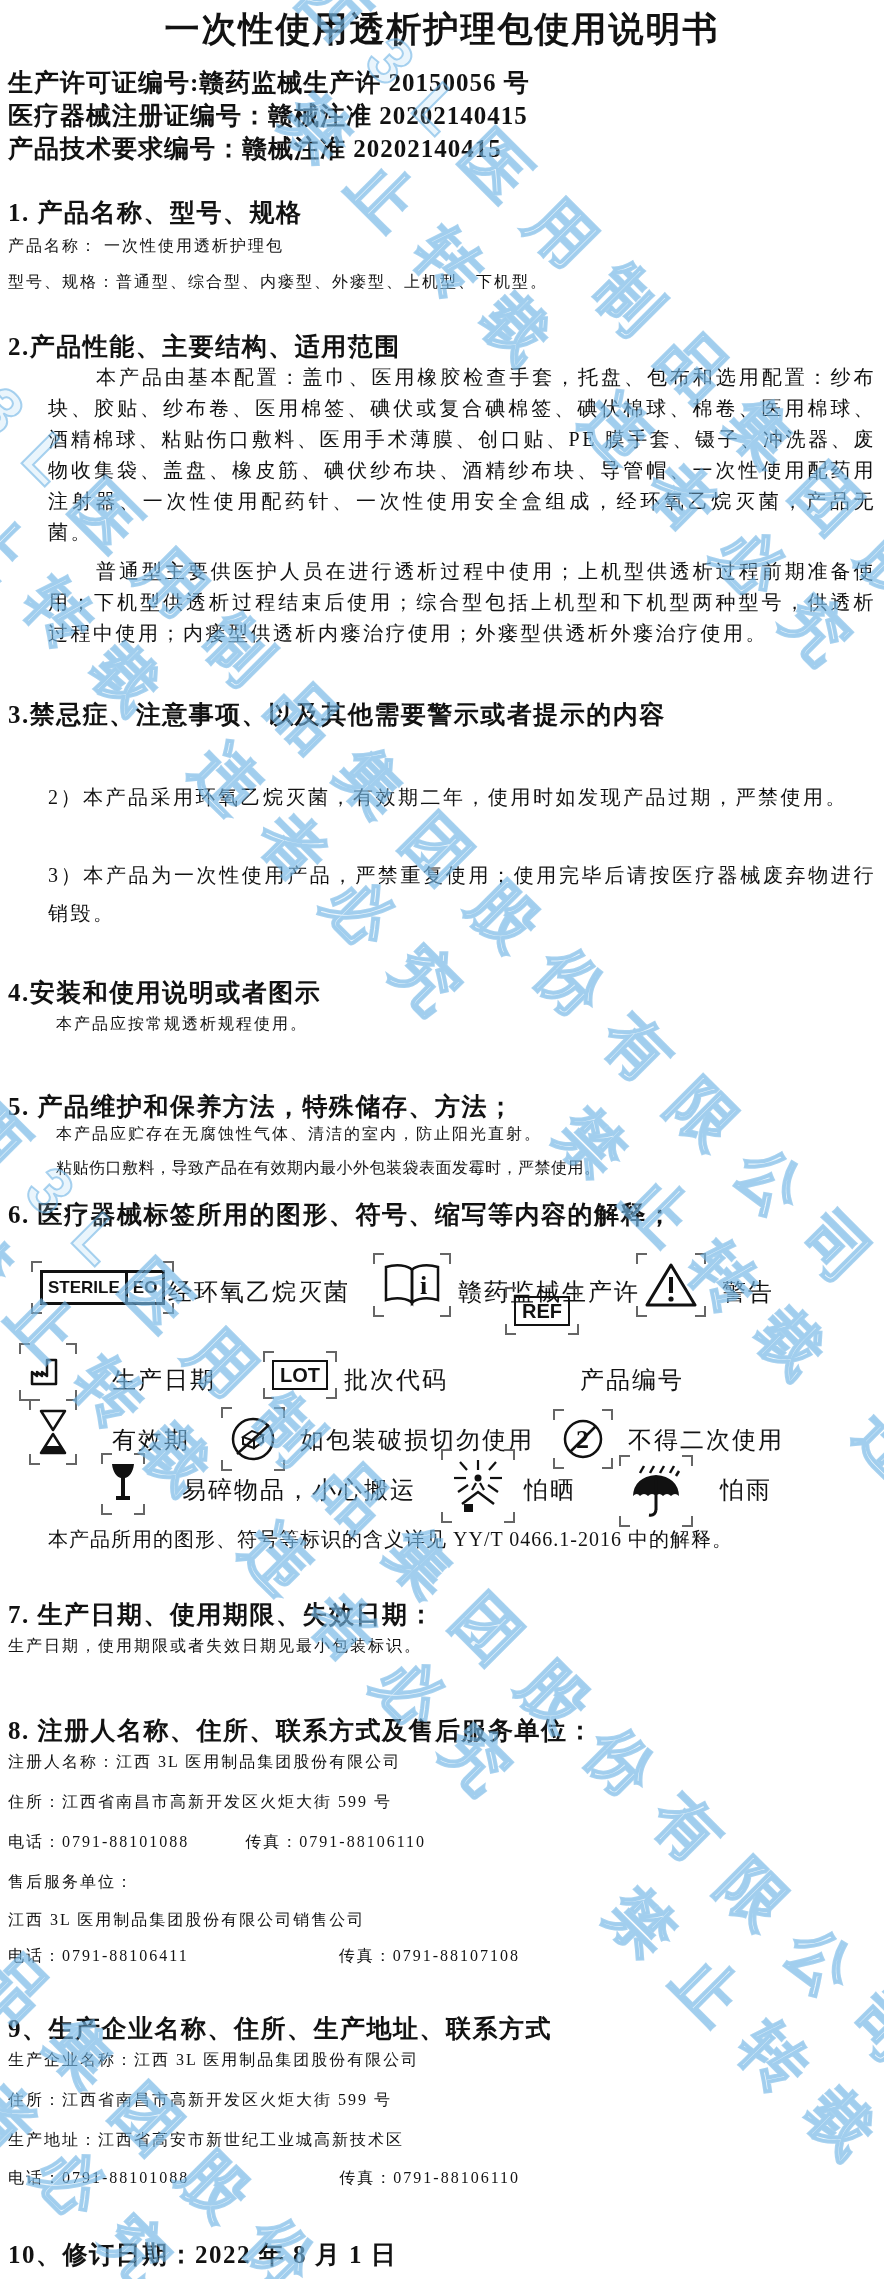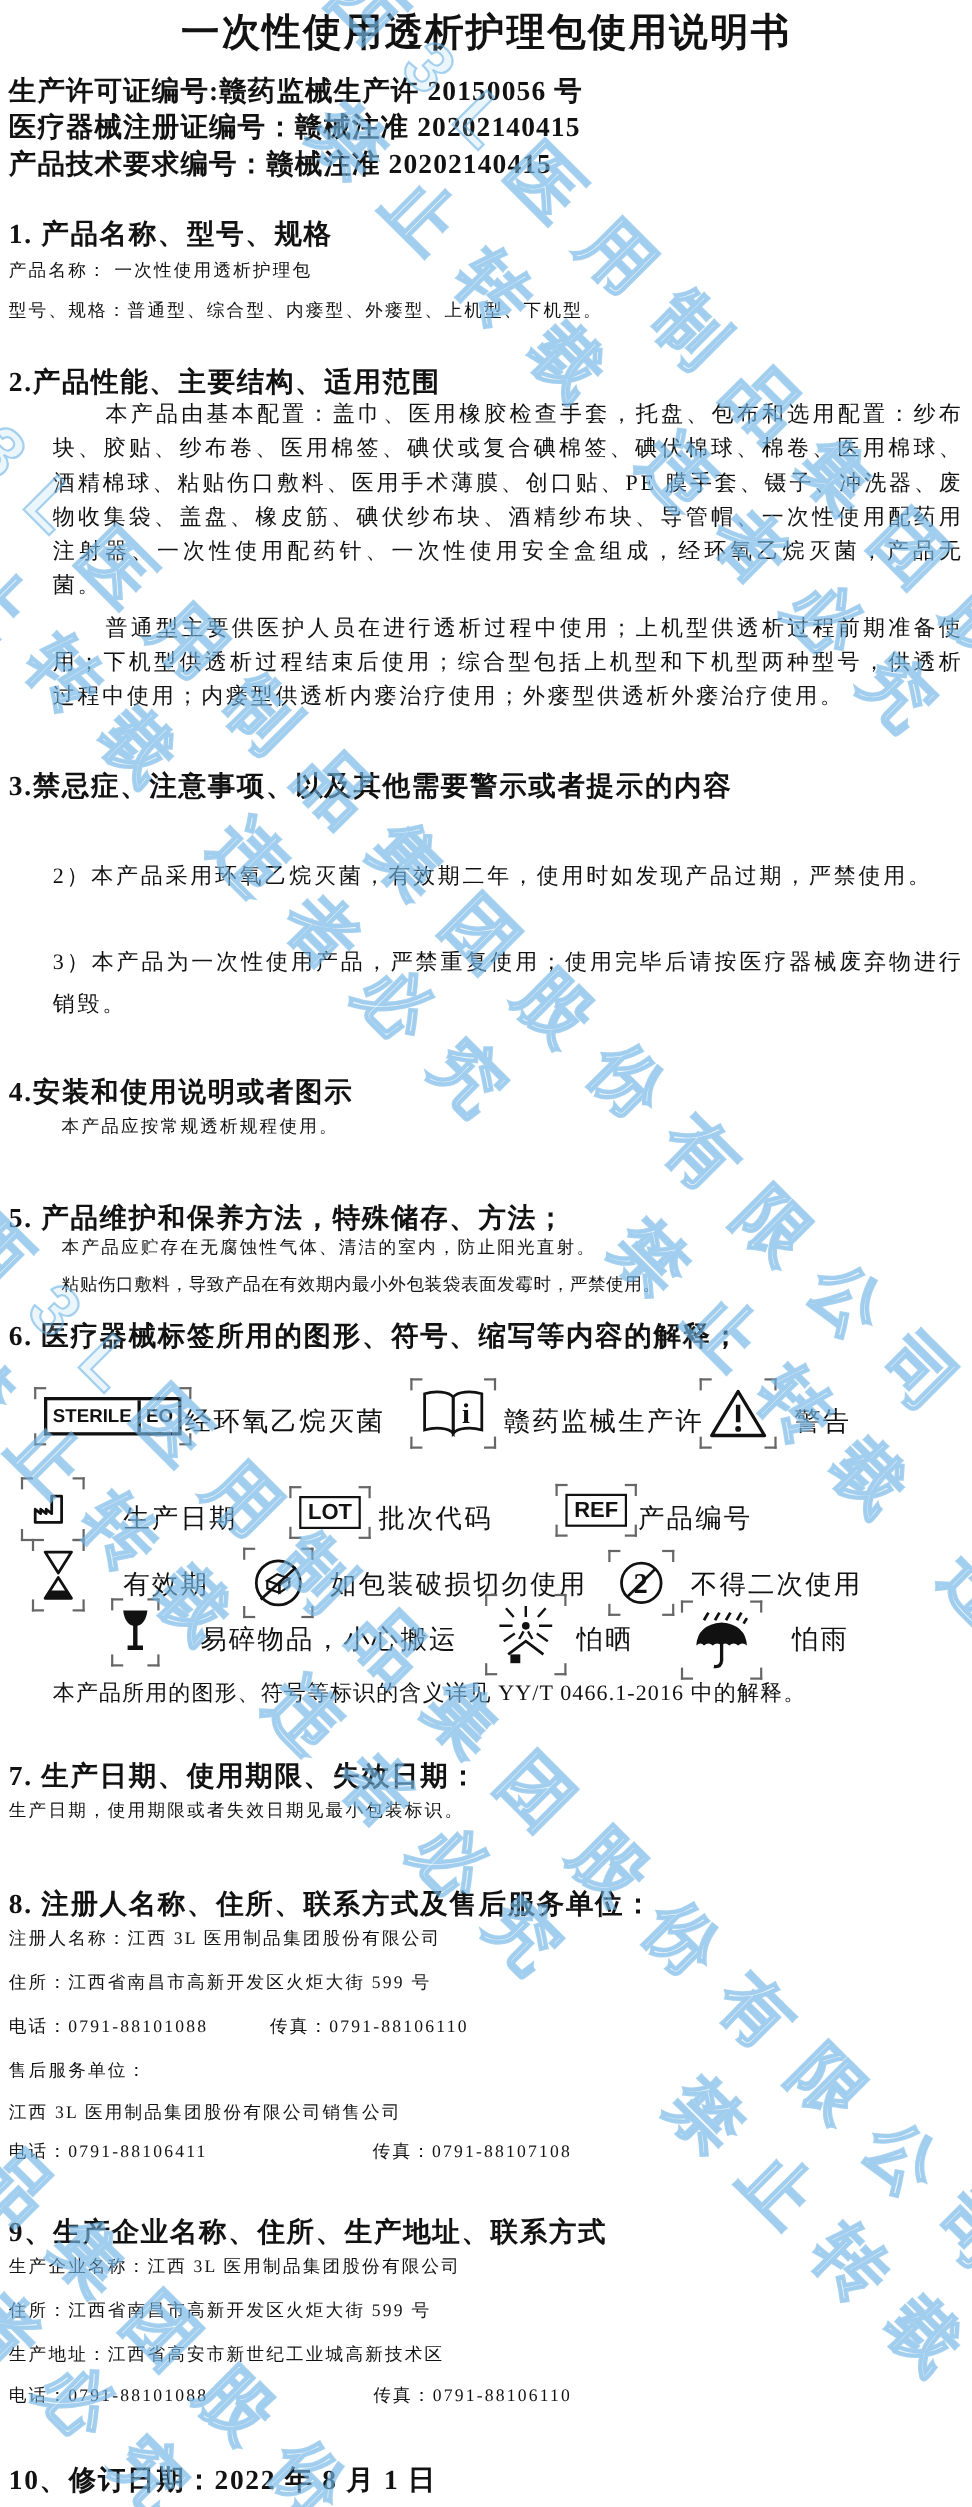--- a/index.html
+++ b/index.html
@@ -114,21 +114,21 @@
       <path d="M4 32 V20 l5 4 v-4 l5 4 v-4 l5 4 V8 h9 v24 z" fill="none" stroke="#111" stroke-width="2.5" stroke-linejoin="round"></path>
     </svg>
   </span>
   <span class="slabel" style="left:112px;top:1364px">生产日期</span>
 
   <span class="crop icon" style="left:272px;top:1360px"><i class="cm"></i>
     <span class="codebox">LOT</span>
   </span>
   <span class="slabel" style="left:344px;top:1364px">批次代码</span>
 
-  <span class="crop icon" style="left:514px;top:1358px"><i class="cm"></i>
+  <span class="crop icon" style="left:514px;top:1296px"><i class="cm"></i>
     <span class="codebox">REF</span>
   </span>
   <span class="slabel" style="left:580px;top:1364px">产品编号</span>
 
   <span class="crop icon" style="left:38px;top:1408px">
       <i class="cm"></i>
     <svg width="30" height="48" viewBox="0 0 30 48">
       <path d="M3 3 H27 L15 22 Z" fill="none" stroke="#111" stroke-width="2.5" stroke-linejoin="round"></path>
       <path d="M3 45 H27 L15 26 Z" fill="none" stroke="#111" stroke-width="2.5" stroke-linejoin="round"></path>
       <path d="M8 38 H22 L26 45 H4 Z" fill="#111"></path>

